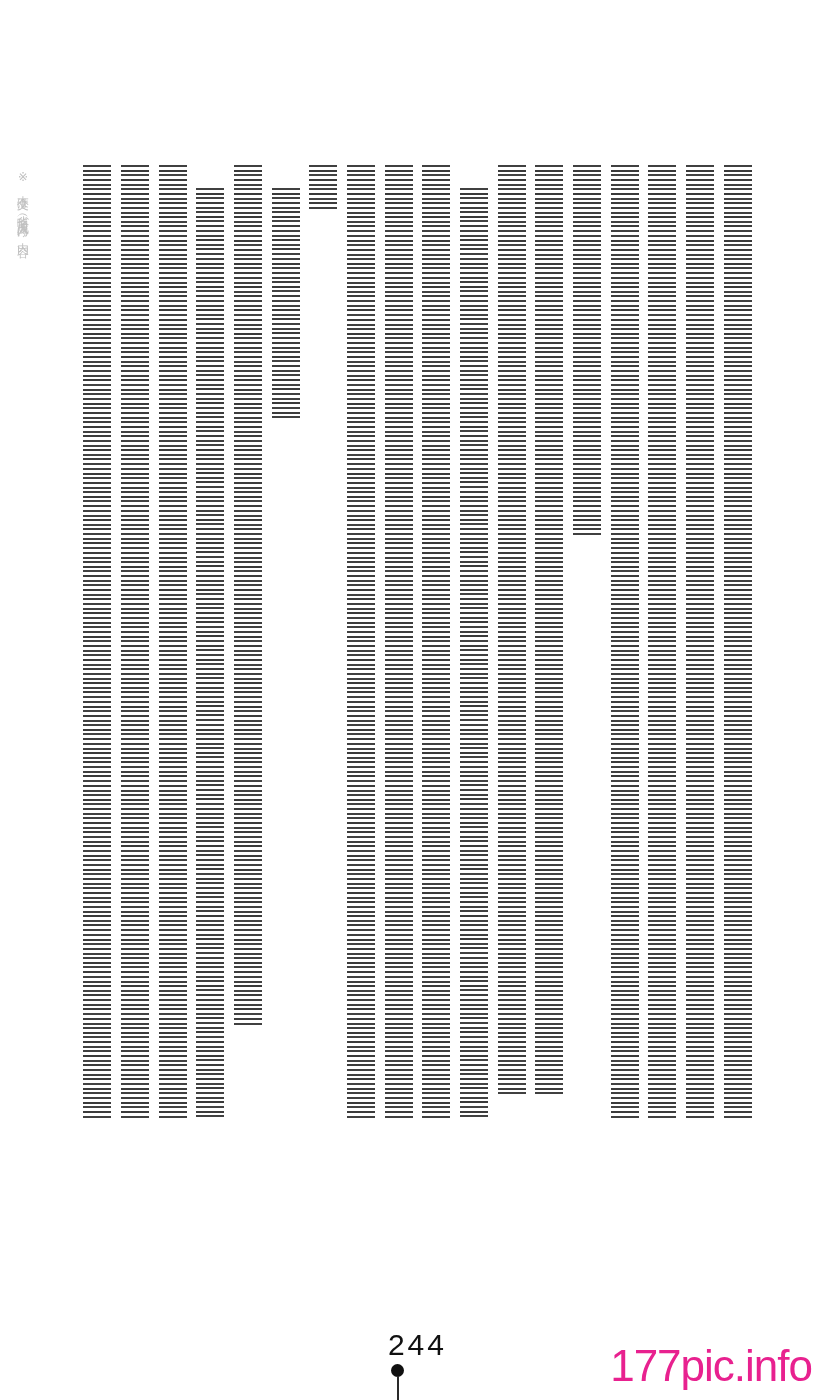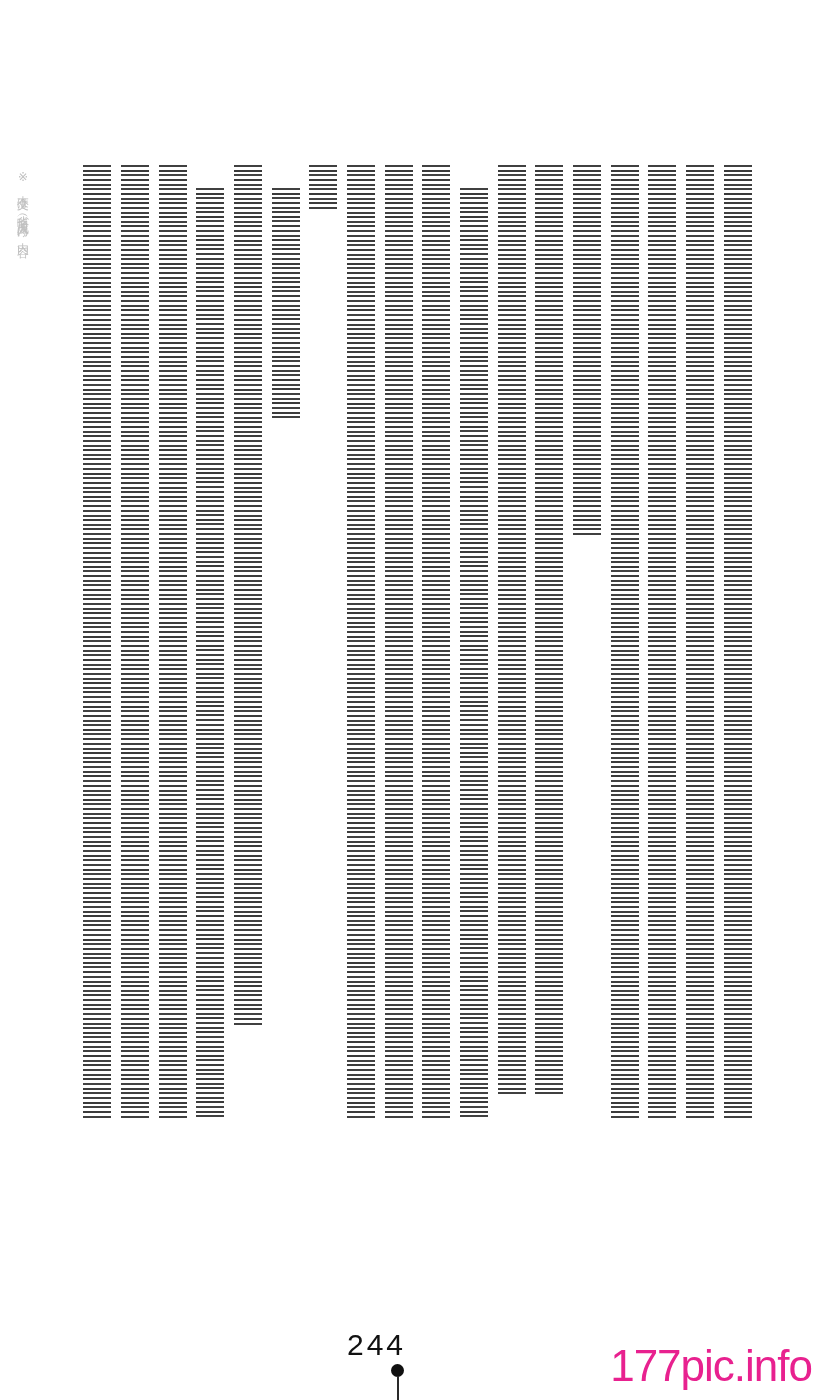--- a/index.html
+++ b/index.html
@@ -43,21 +43,21 @@
     letter-spacing: 2px;
     color: #c0c0c0;
     font-family: "DejaVu Sans", sans-serif;
   }
 
   .page-number {
     position: absolute;
     left: 347px;
     top: 1328px;
     width: 100px;
-    text-align: left;
+    text-align: right;
     font-family: "Liberation Sans", sans-serif;
     font-size: 30px;
     letter-spacing: 3px;
     color: #111111;
   }
   .ornament-circle {
     position: absolute;
     left: 391px;
     top: 1364px;
     width: 13px;

